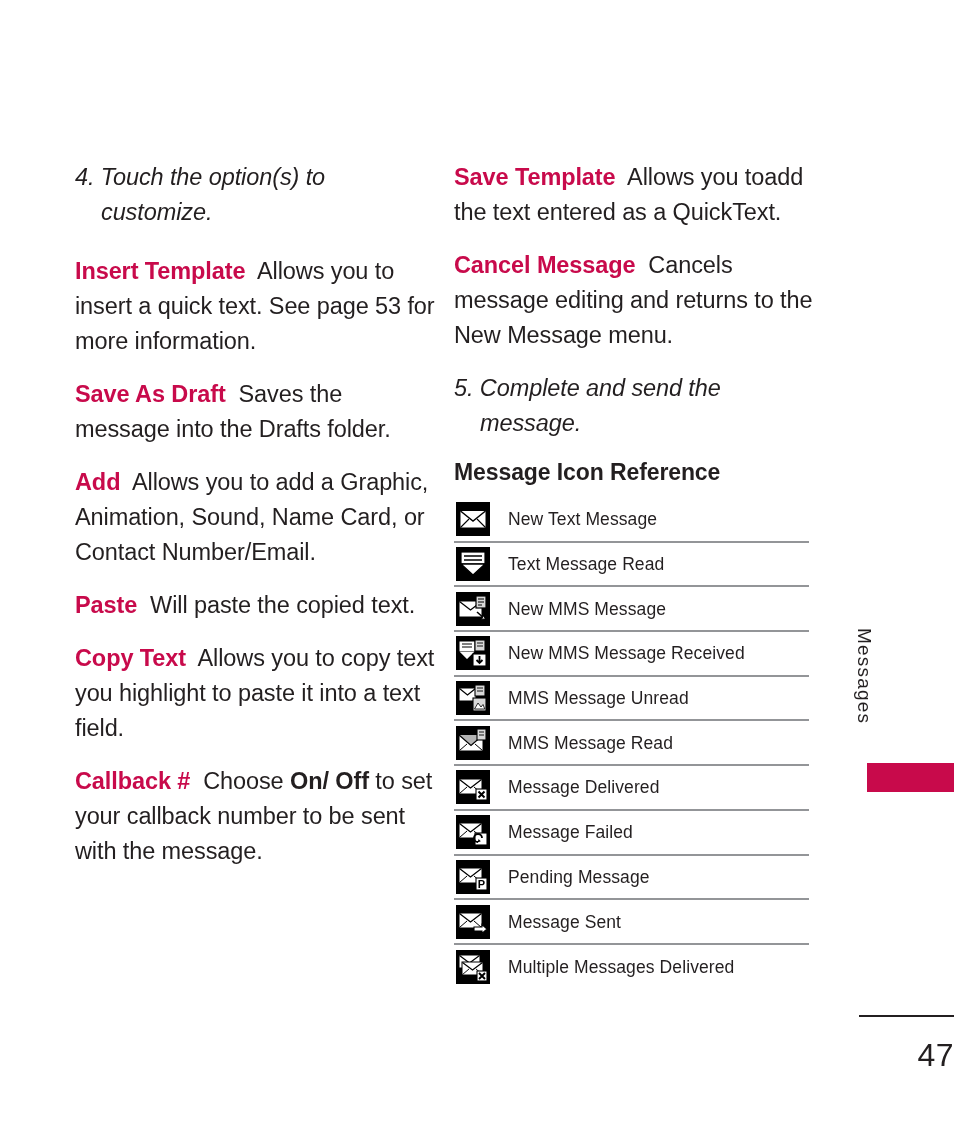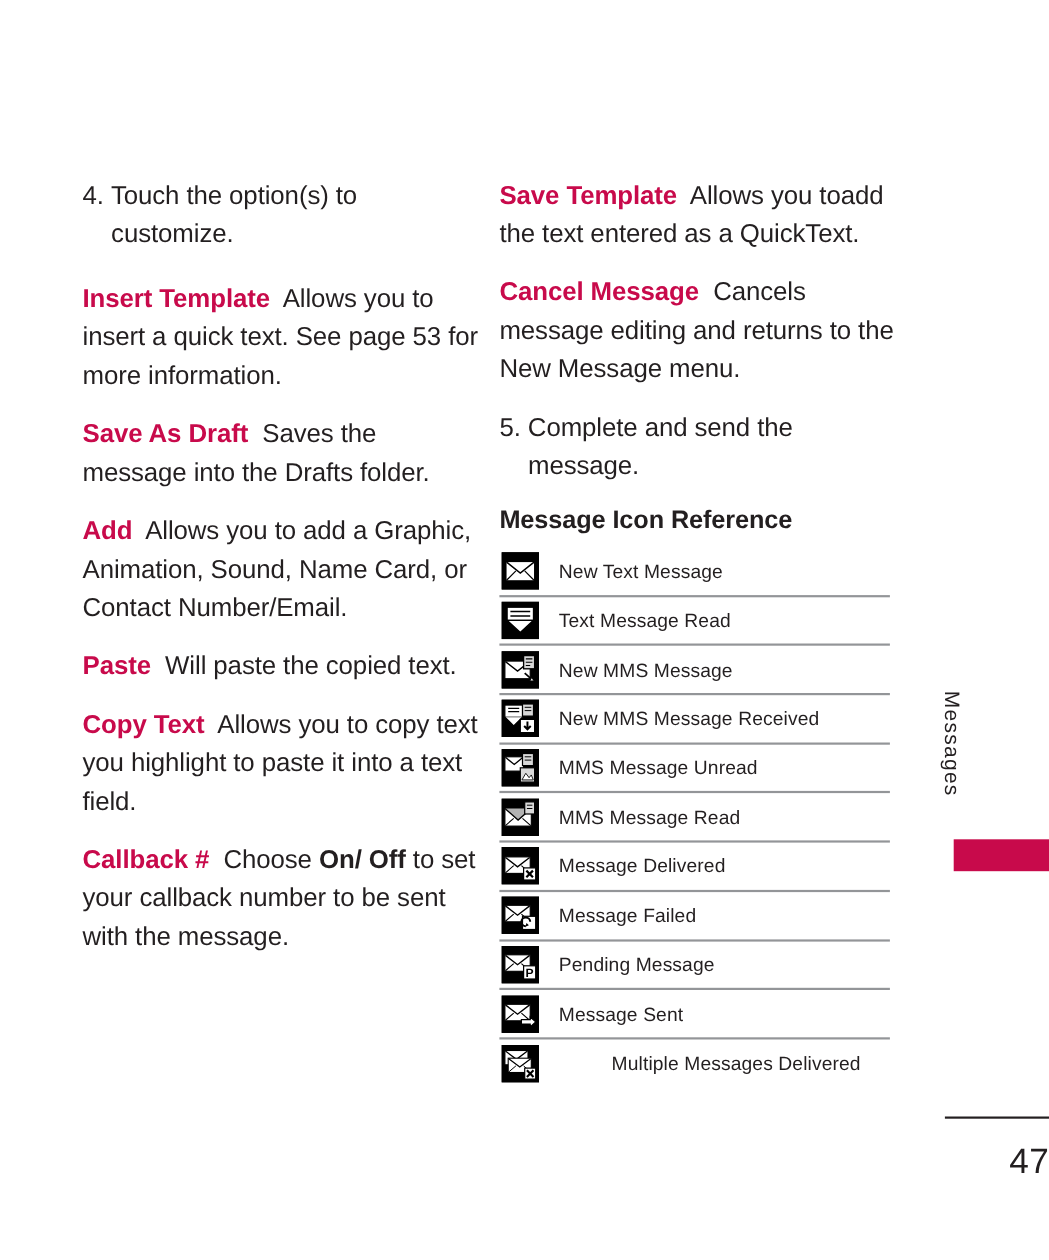--- a/index.html
+++ b/index.html
@@ -35,20 +35,21 @@
     font-size: 23.5px;
     line-height: 35px;
     color: #231f20;
     margin-bottom: 18px;
     letter-spacing: -0.1px;
   }
 
   .para.numbered {
     padding-left: 26px;
     text-indent: -26px;
+    font-style: italic;
   }
   .para.numbered .cont {
     display: inline;
   }
 
   .term {
     color: #c80a4b;
     font-weight: bold;
   }
 
@@ -76,21 +77,20 @@
   }
   .icon-row {
     display: flex;
     align-items: center;
     height: 44.7px;
     border-bottom: 2px solid #939598;
     width: 355px;
   }
   .icon-row.last {
     border-bottom: none;
-    gap: 48px;
   }
   .icon-cell {
     width: 54px;
     flex: 0 0 54px;
     display: flex;
     align-items: center;
     justify-content: flex-start;
     padding-left: 2px;
   }
   .icon-box {

